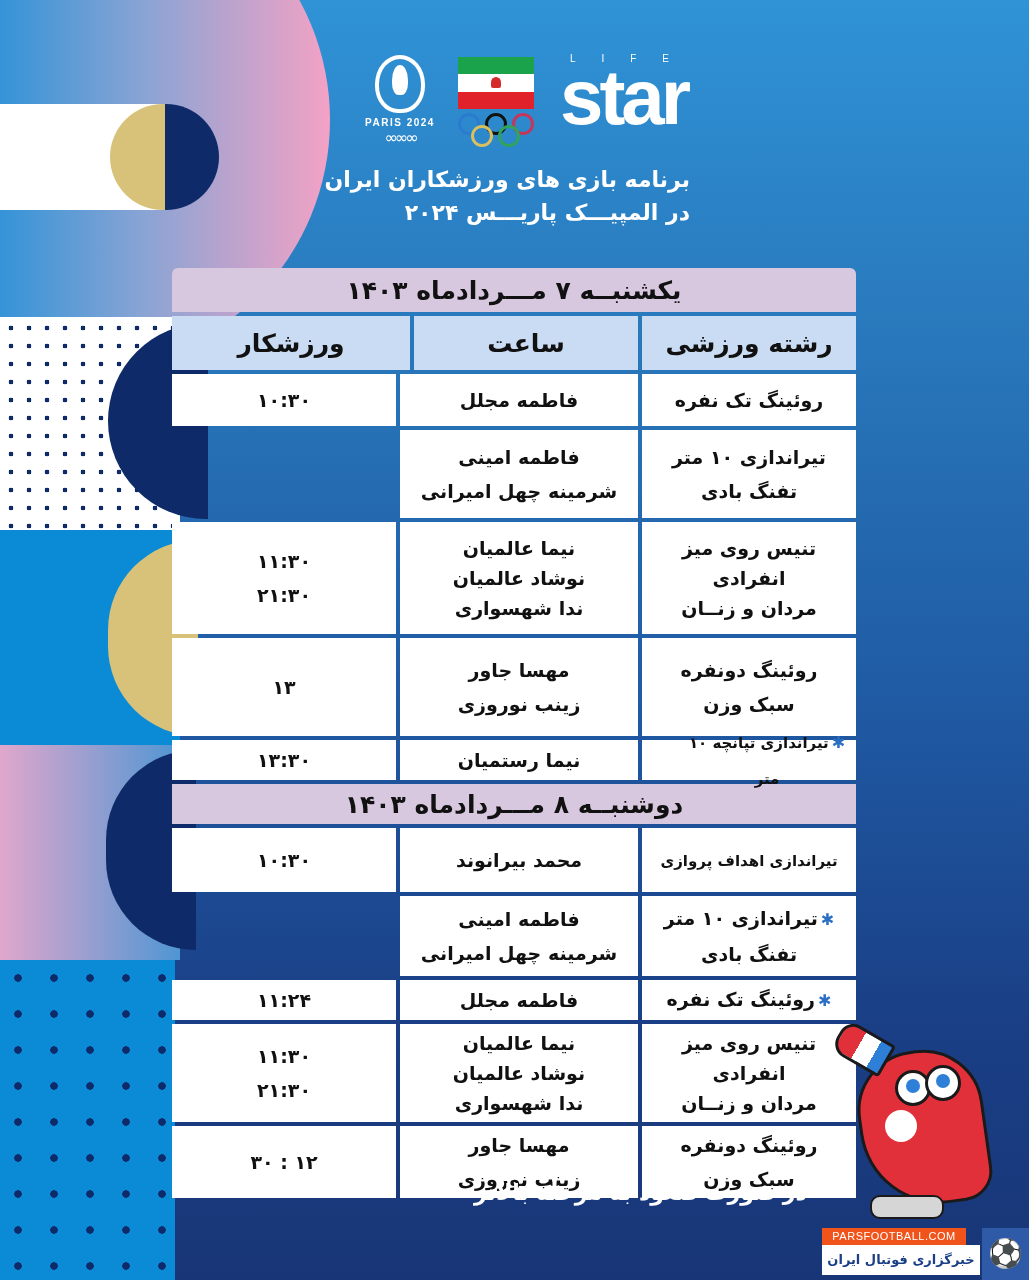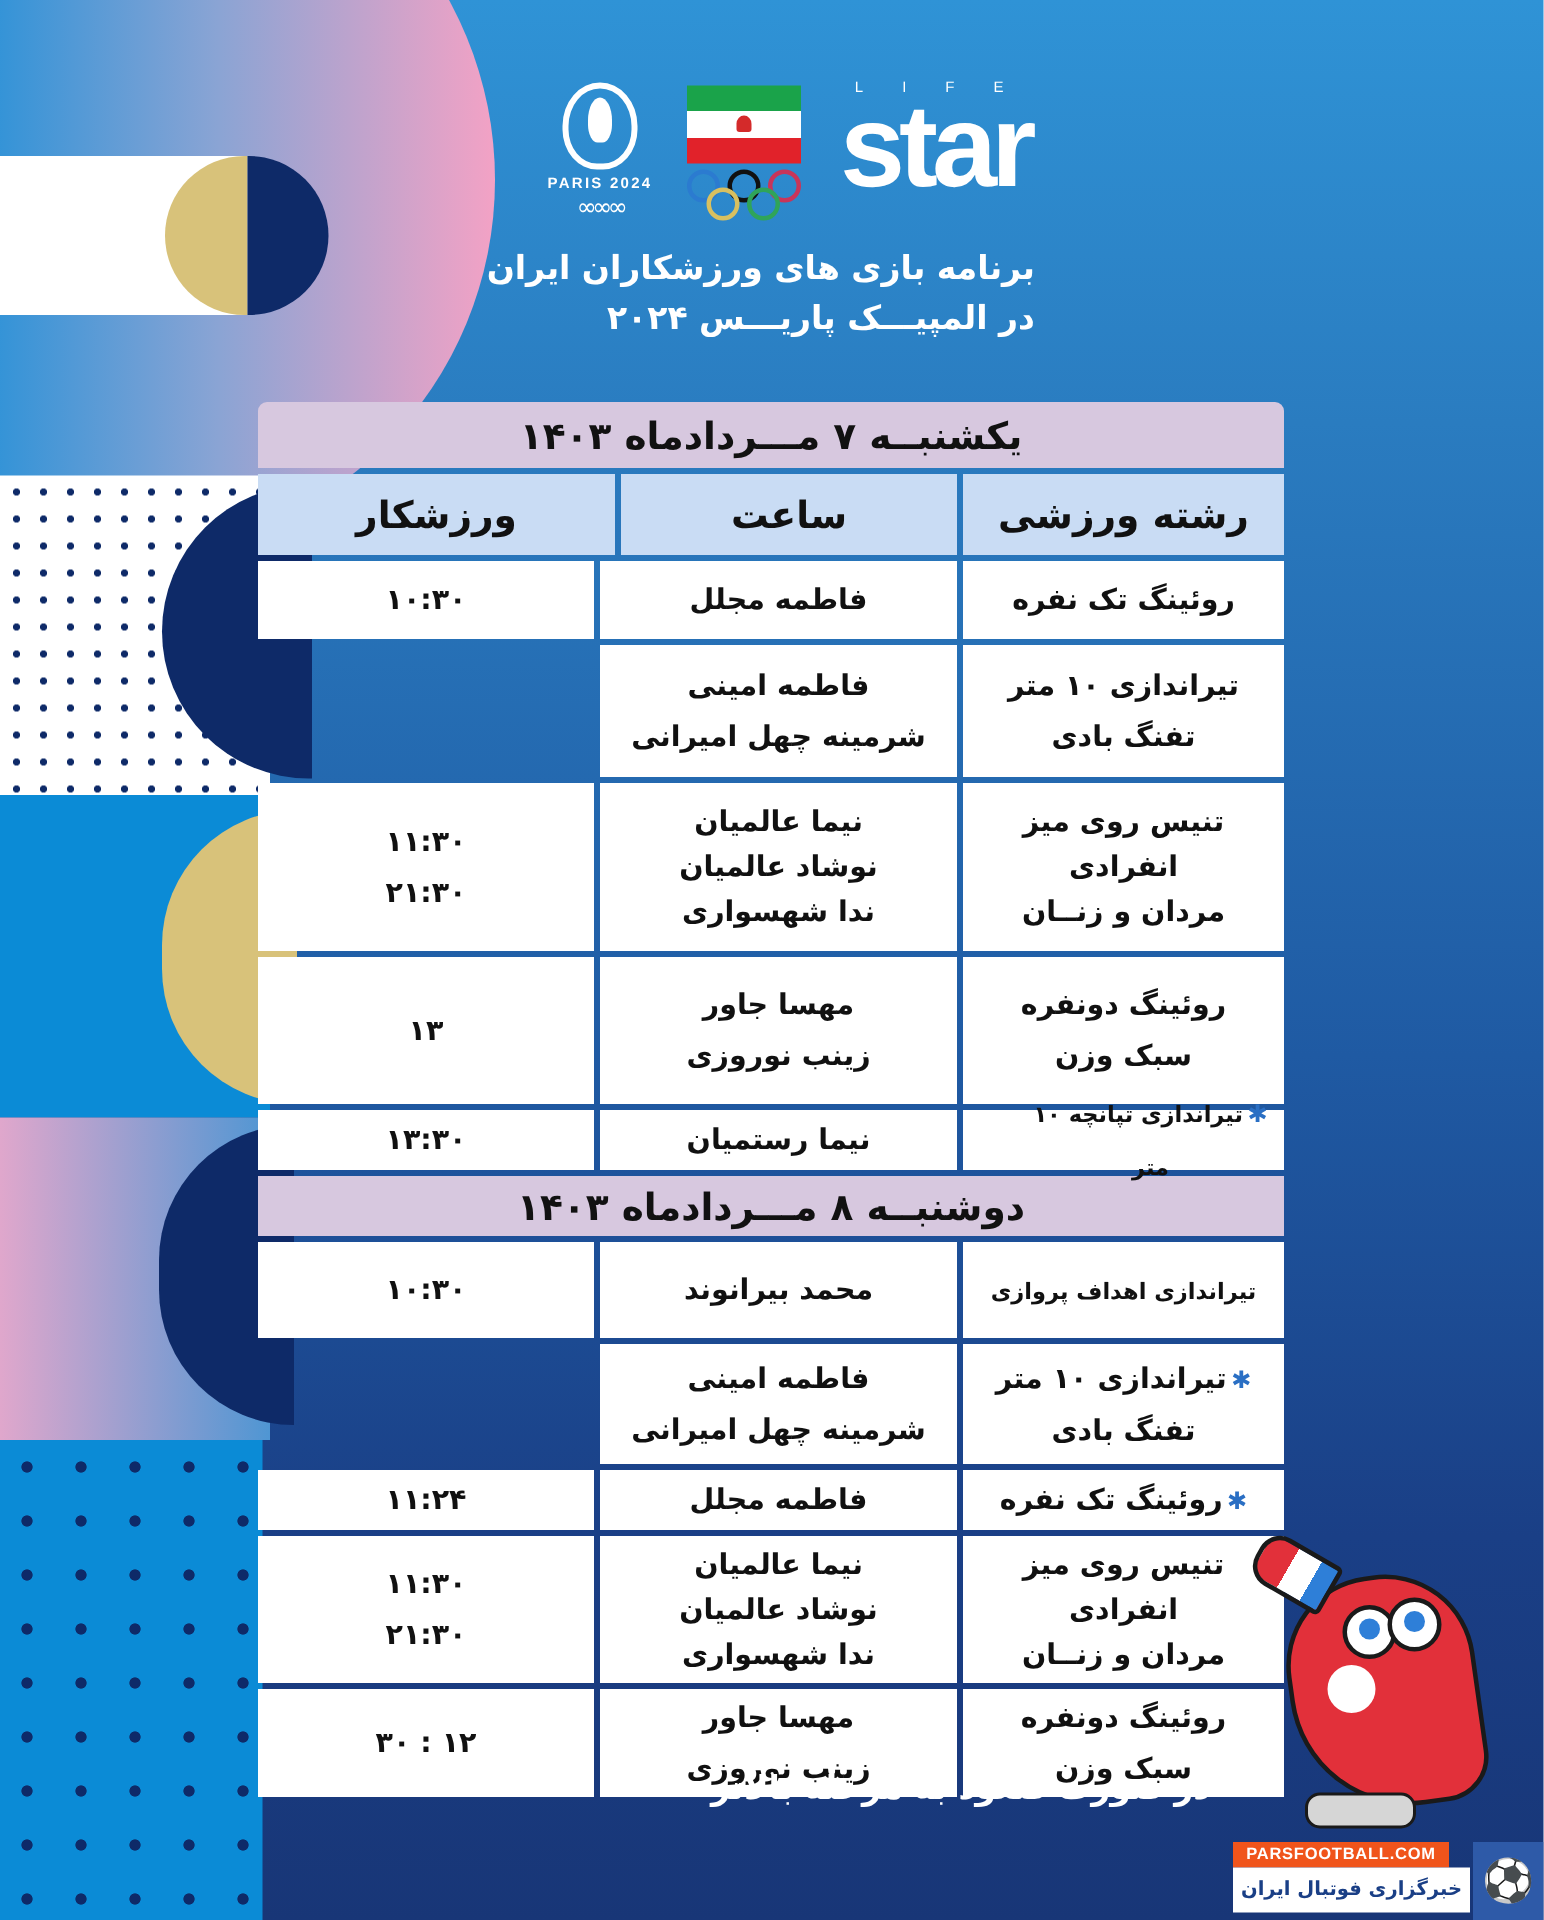--- a/index.html
+++ b/index.html
@@ -66,21 +66,21 @@
   .mascot{position:absolute;left:840px;top:1030px;width:170px;height:190px;}
   .m-body{position:absolute;left:20px;top:20px;width:120px;height:150px;background:#e2303a;border-radius:60px 60px 30px 80px;border:3px solid #1a1a1a;transform:rotate(-8deg);}
   .m-eye{position:absolute;width:30px;height:30px;background:#fff;border:3px solid #1a1a1a;border-radius:50%;}
   .m-eye:after{content:"";position:absolute;left:8px;top:6px;width:14px;height:14px;background:#2e7fd8;border-radius:50%;}
   .m-badge{position:absolute;left:45px;top:80px;width:32px;height:32px;background:#fff;border-radius:50%;}
   .m-horn{position:absolute;left:-5px;top:0;width:50px;height:30px;background:linear-gradient(90deg,#e2303a 0 40%,#fff 40% 75%,#2e7fd8 75%);border:3px solid #1a1a1a;border-radius:15px 4px 4px 15px;transform:rotate(30deg);}
   .m-shoes{position:absolute;left:30px;top:165px;width:70px;height:20px;background:#d6d6d6;border:2px solid #1a1a1a;border-radius:10px;}
 
   
   .watermark{position:absolute;left:822px;top:1228px;width:207px;height:52px;}
-  .wm-top{position:absolute;left:0;top:0;width:144px;height:17px;background:#f0541b;color:#fff;font-family:"Liberation Sans",sans-serif;font-weight:bold;font-size:11px;line-height:17px;text-align:center;letter-spacing:0.5px;}
+  .wm-top{position:absolute;left:0;top:0;width:144px;height:17px;background:#f0541b;color:#fff;font-family:"Liberation Sans",sans-serif;font-weight:normal;font-size:11px;line-height:17px;text-align:center;letter-spacing:0.5px;}
   .wm-bottom{position:absolute;left:0;top:17px;width:158px;height:30px;background:#fff;color:#1a3f86;font-weight:bold;font-size:13px;line-height:30px;text-align:center;direction:rtl;}
   .wm-icon{position:absolute;left:160px;top:0;width:47px;height:52px;background:#2e5aa8;color:#fff;font-size:28px;line-height:52px;text-align:center;}
 </style>
 </head>
 <body>
 
 <div class="canvas">
 
   <div class="deco ring"></div>
   <div class="deco white-bar"></div>

